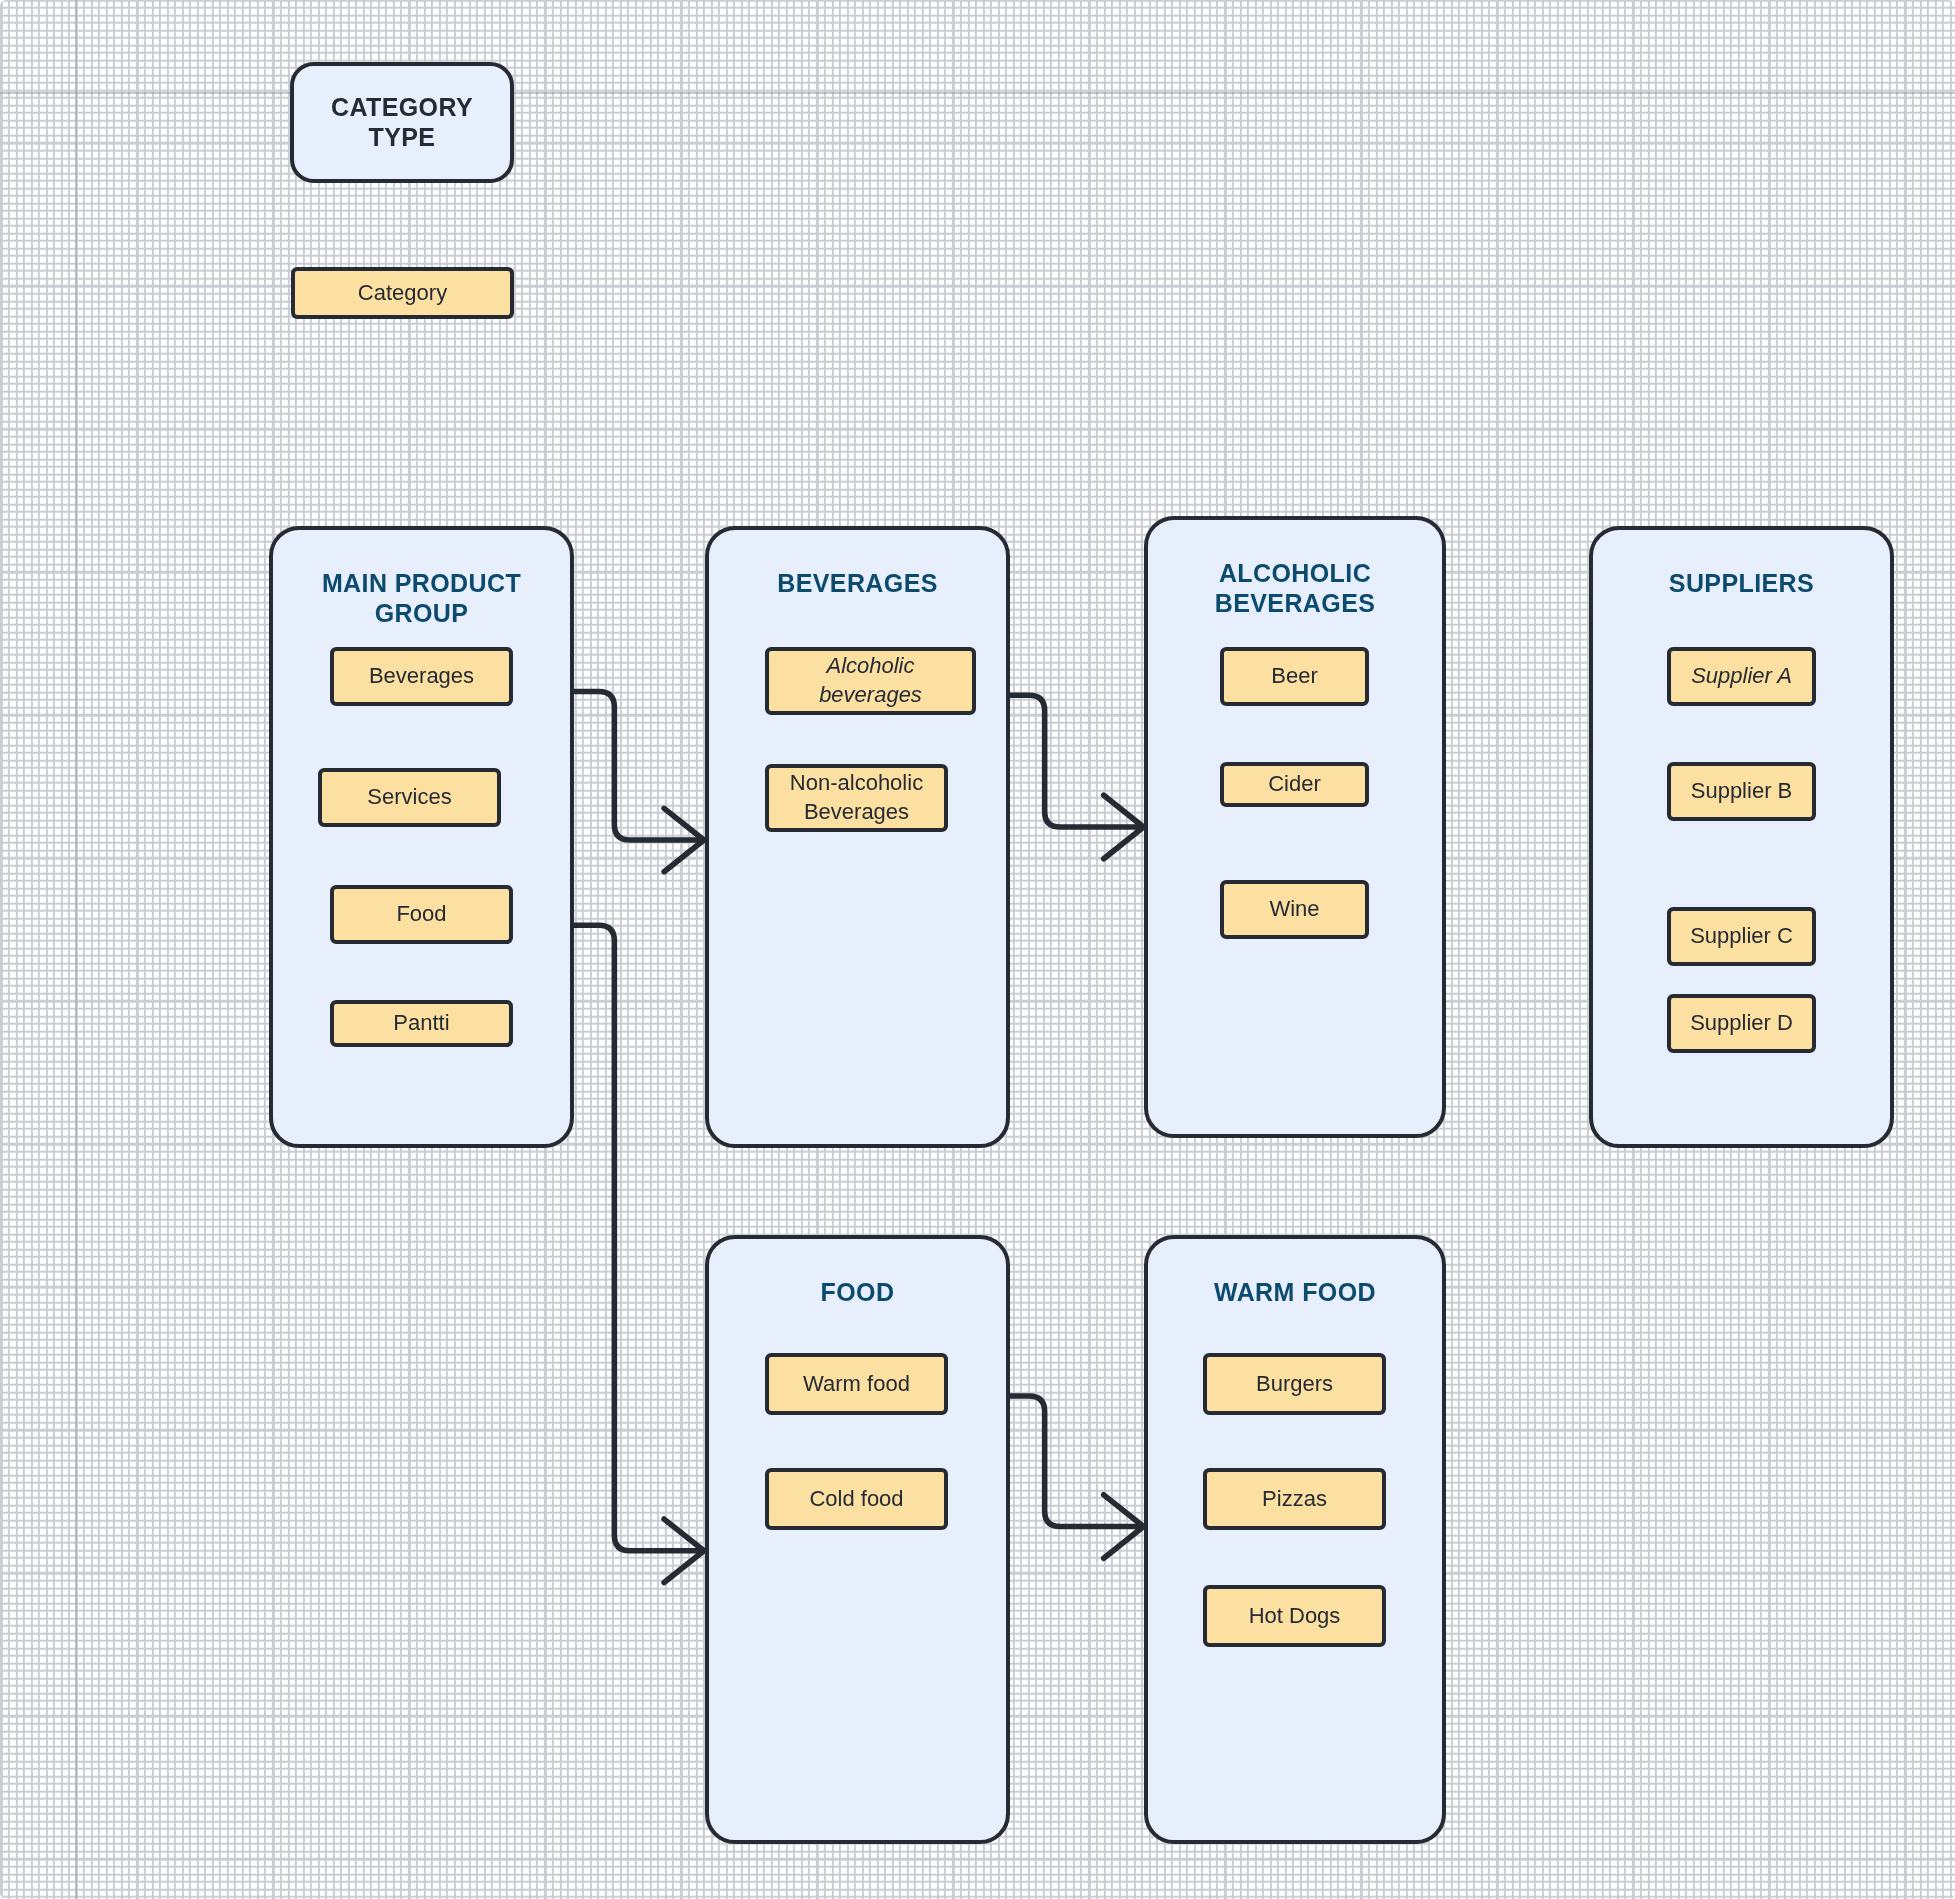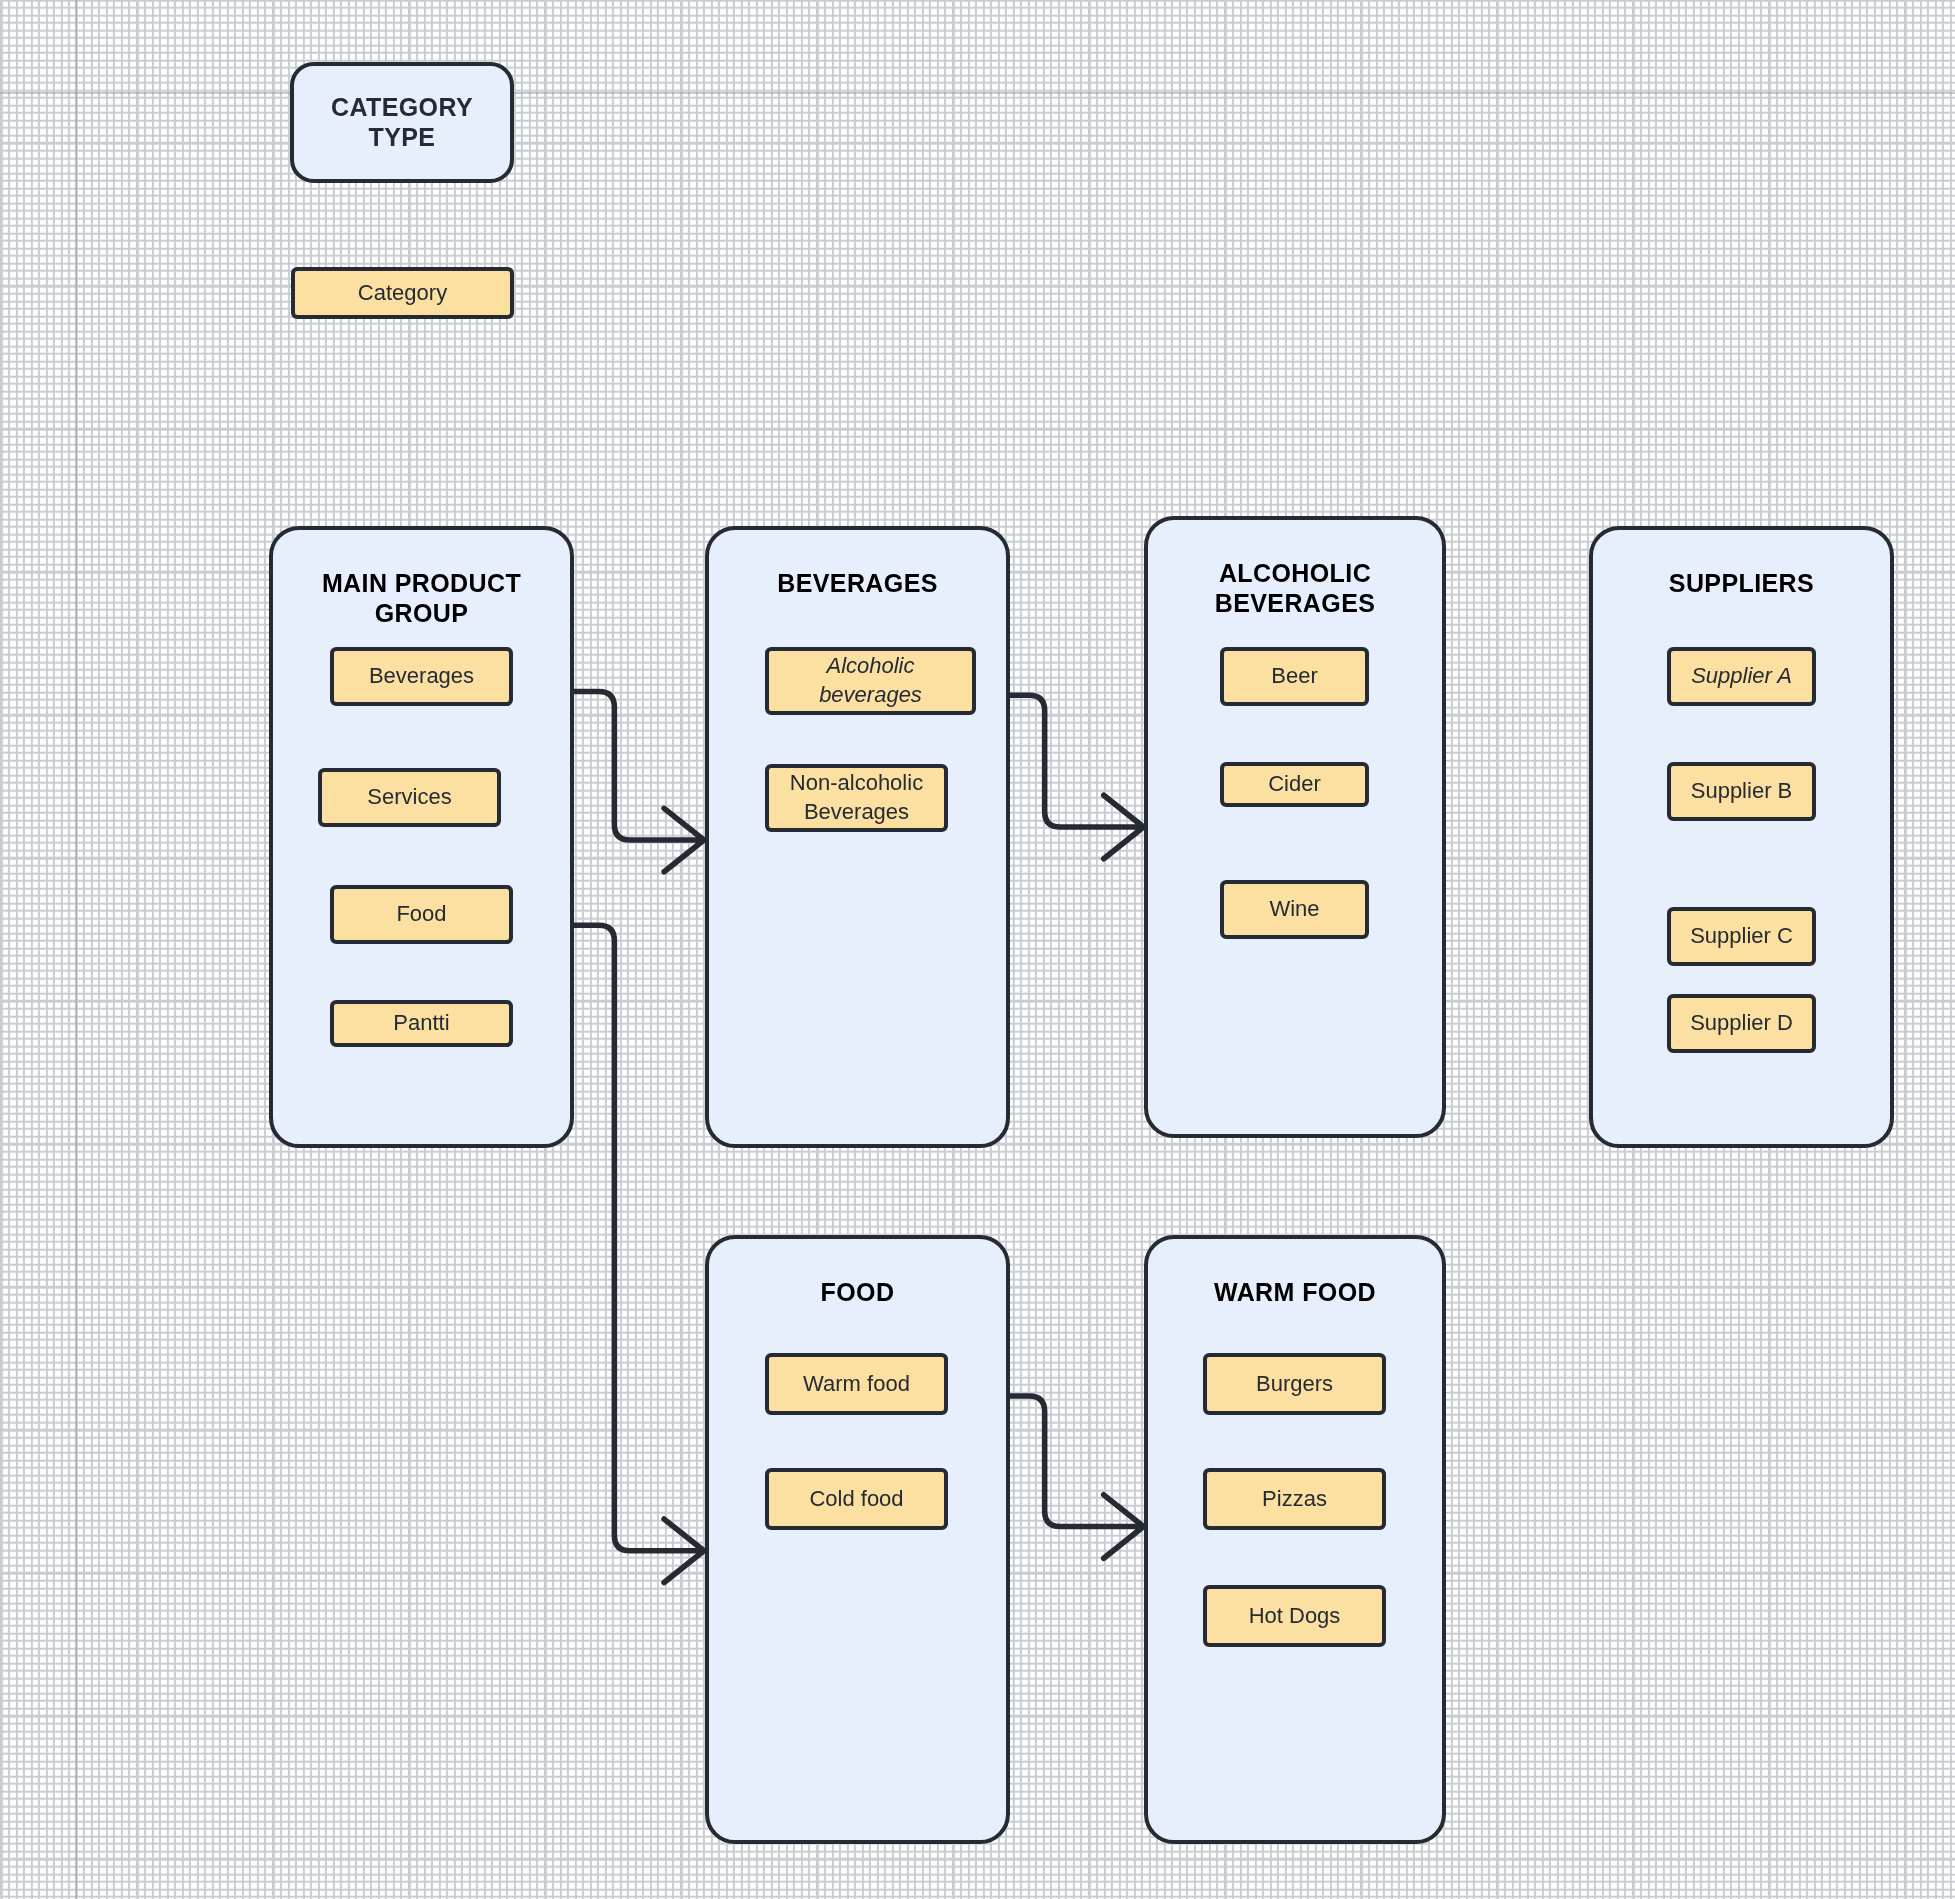--- a/index.html
+++ b/index.html
@@ -12,20 +12,21 @@
   #canvas{
     position:relative;
     width:1955px;height:1899px;
     background-color:#ffffff;
     background-image:
       repeating-linear-gradient(to right, #c9cdd4 0 1.9px, transparent 1.9px 7.5px),
       repeating-linear-gradient(to bottom, #c9cdd4 0 1.9px, transparent 1.9px 7.5px);
     background-size:136px 100%, 100% 143px;
     background-position:0.9px 0, 0 -0.3px;
     background-repeat:repeat-x, repeat-y;
+    border-radius:6px;
   }
   
   #grid{
     position:absolute;inset:0;
     background-image:
       repeating-linear-gradient(to right,
         rgba(150,156,166,.55) 0 1.9px, rgba(0,0,0,0) 1.9px 6.8px),
       repeating-linear-gradient(to bottom,
         rgba(150,156,166,.55) 0 1.9px, rgba(0,0,0,0) 1.9px 6.8px);
     background-size: 6.8px 143px, 136px 6.8px;
@@ -41,21 +42,21 @@
     border-radius:30px;
     box-sizing:border-box;
   }
   .container-title{
     position:absolute;
     left:0;right:0;
     text-align:center;
     font-weight:bold;
     font-size:25px;
     letter-spacing:0.4px;
-    color:#000000;
+    color:#0c4a6e;
     line-height:1.18;
   }
   .item{
     position:absolute;
     background:#fbe0a2;
     border:4.4px solid #262a33;
     border-radius:6.2px;
     box-sizing:border-box;
     display:flex;align-items:center;justify-content:center;
     text-align:center;

